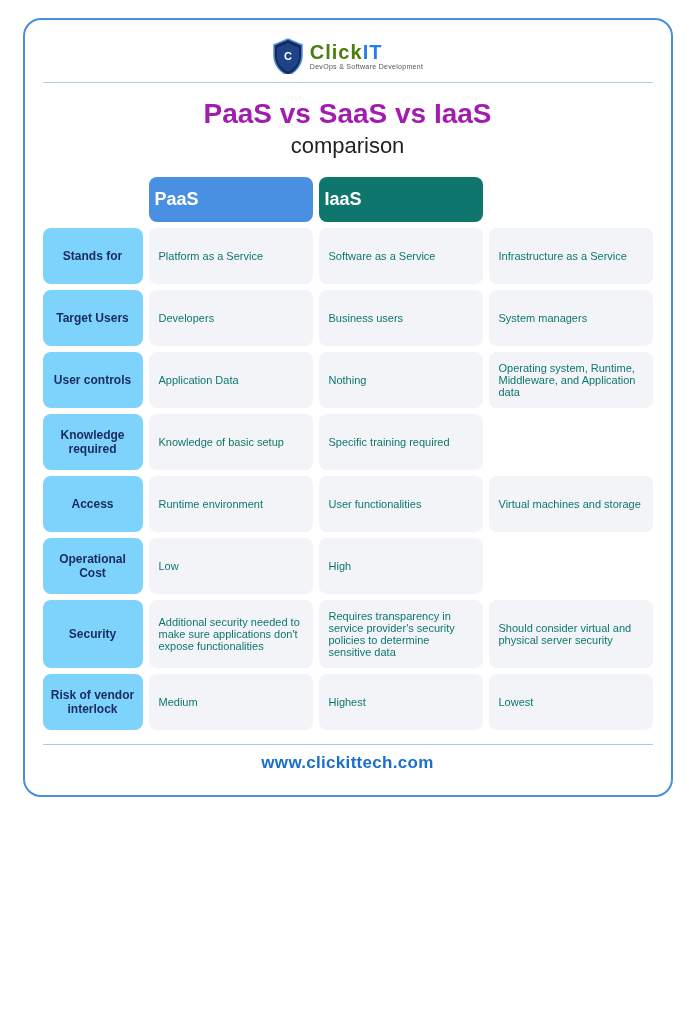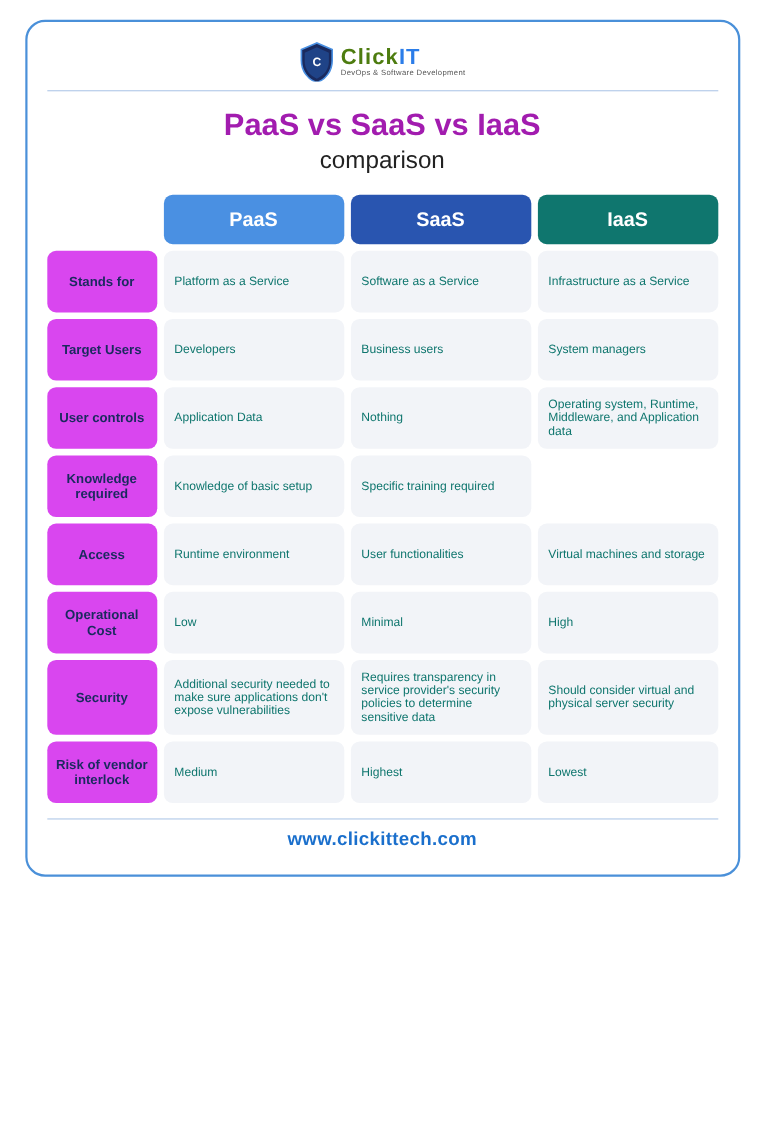--- a/index.html
+++ b/index.html
@@ -81,37 +81,36 @@
     .table-header {
       display: grid;
       grid-template-columns: 100px 1fr 1fr 1fr;
       gap: 6px;
       margin-bottom: 6px;
     }
     .header-empty { background: transparent; }
     .header-cell {
       border-radius: 8px;
       padding: 12px 6px;
-      text-align: center;
       font-size: 18px;
       font-weight: 800;
       color: #fff;
     }
     .header-paas { background: #4a90e2; }
     .header-saas { background: #2955b0; }
     .header-iaas { background: #0f766e; }
     
     .table-row {
       display: grid;
       grid-template-columns: 100px 1fr 1fr 1fr;
       gap: 6px;
       margin-bottom: 6px;
     }
     .row-label {
-      background: #d946ef;
+      background: #7dd3fc;
       border-radius: 8px;
       display: flex;
       align-items: center;
       justify-content: center;
       text-align: center;
       font-size: 12px;
       font-weight: 700;
       color: #1a2a5e;
       padding: 8px 4px;
       min-height: 56px;
@@ -166,21 +165,20 @@
   <div class="main-title">
     <span>PaaS vs SaaS vs IaaS</span>
   </div>
   <div class="main-subtitle">comparison</div>
 
   <div class="table-wrap">
 
     <div class="table-header">
       <div class="header-empty"></div>
       <div class="header-cell header-paas">PaaS</div>
-      <div class="header-cell header-saas">SaaS</div>
       <div class="header-cell header-iaas">IaaS</div>
     </div>
 
     <div class="table-row">
       <div class="row-label">Stands for</div>
       <div class="row-cell">Platform as a Service</div>
       <div class="row-cell">Software as a Service</div>
       <div class="row-cell">Infrastructure as a Service</div>
     </div>
 
@@ -207,27 +205,26 @@
     <div class="table-row">
       <div class="row-label">Access</div>
       <div class="row-cell">Runtime environment</div>
       <div class="row-cell">User functionalities</div>
       <div class="row-cell">Virtual machines and storage</div>
     </div>
 
     <div class="table-row">
       <div class="row-label">Operational Cost</div>
       <div class="row-cell">Low</div>
-      <div class="row-cell">Minimal</div>
       <div class="row-cell">High</div>
     </div>
 
     <div class="table-row">
       <div class="row-label">Security</div>
-      <div class="row-cell">Additional security needed to make sure applications don't expose vulnerabilities</div>
+      <div class="row-cell">Additional security needed to make sure applications don't expose functionalities</div>
       <div class="row-cell">Requires transparency in service provider's security policies to determine sensitive data</div>
       <div class="row-cell">Should consider virtual and physical server security</div>
     </div>
 
     <div class="table-row">
       <div class="row-label">Risk of vendor interlock</div>
       <div class="row-cell">Medium</div>
       <div class="row-cell">Highest</div>
       <div class="row-cell">Lowest</div>
     </div>

